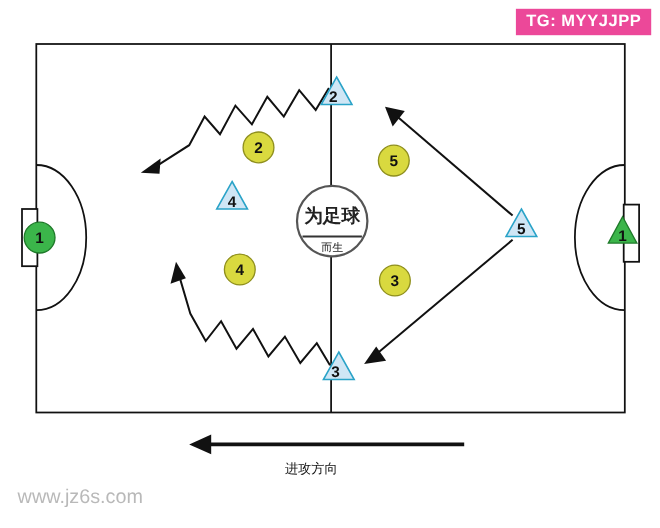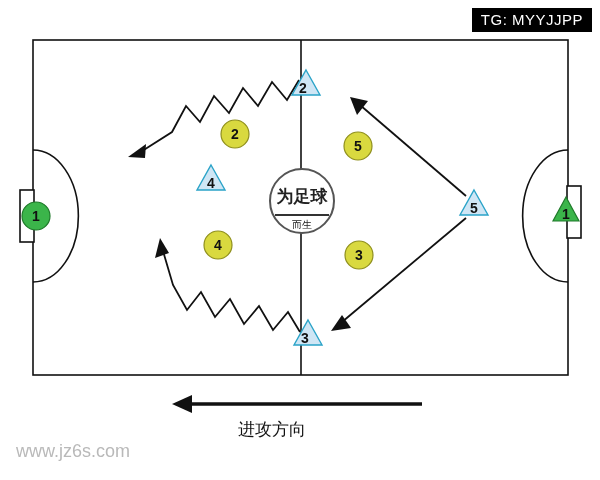--- a/index.html
+++ b/index.html
@@ -17,41 +17,42 @@
   #stage {
     position: absolute;
     left: 0; top: 0;
     width: 600px;
     height: 480px;
   }
   .tg-badge {
     position: absolute;
     right: 8px;
     top: 8px;
-    background: #000000;
+    background: #ec4899;
     color: #ffffff;
     font-size: 15px;
     font-family: "Liberation Sans", sans-serif;
     padding: 3px 9px 4px 9px;
     letter-spacing: 0.5px;
     white-space: nowrap;
+    font-weight: bold;
   }
   .watermark-url {
     position: absolute;
     left: 16px;
     bottom: 18px;
     color: #b9b9b9;
     font-size: 18px;
     font-family: "Liberation Sans", sans-serif;
   }
   .arrow-label {
     position: absolute;
-    left: 238px;
+    left: 259px;
     top: 418px;
-    font-size: 17px;
+    font-size: 12px;
     color: #111111;
     font-family: "DejaVu Sans", sans-serif;
   }
   svg { display: block; }
   .token-text {
     font-family: "Liberation Sans", sans-serif;
     font-size: 14px;
     font-weight: bold;
     fill: #111111;
   }

